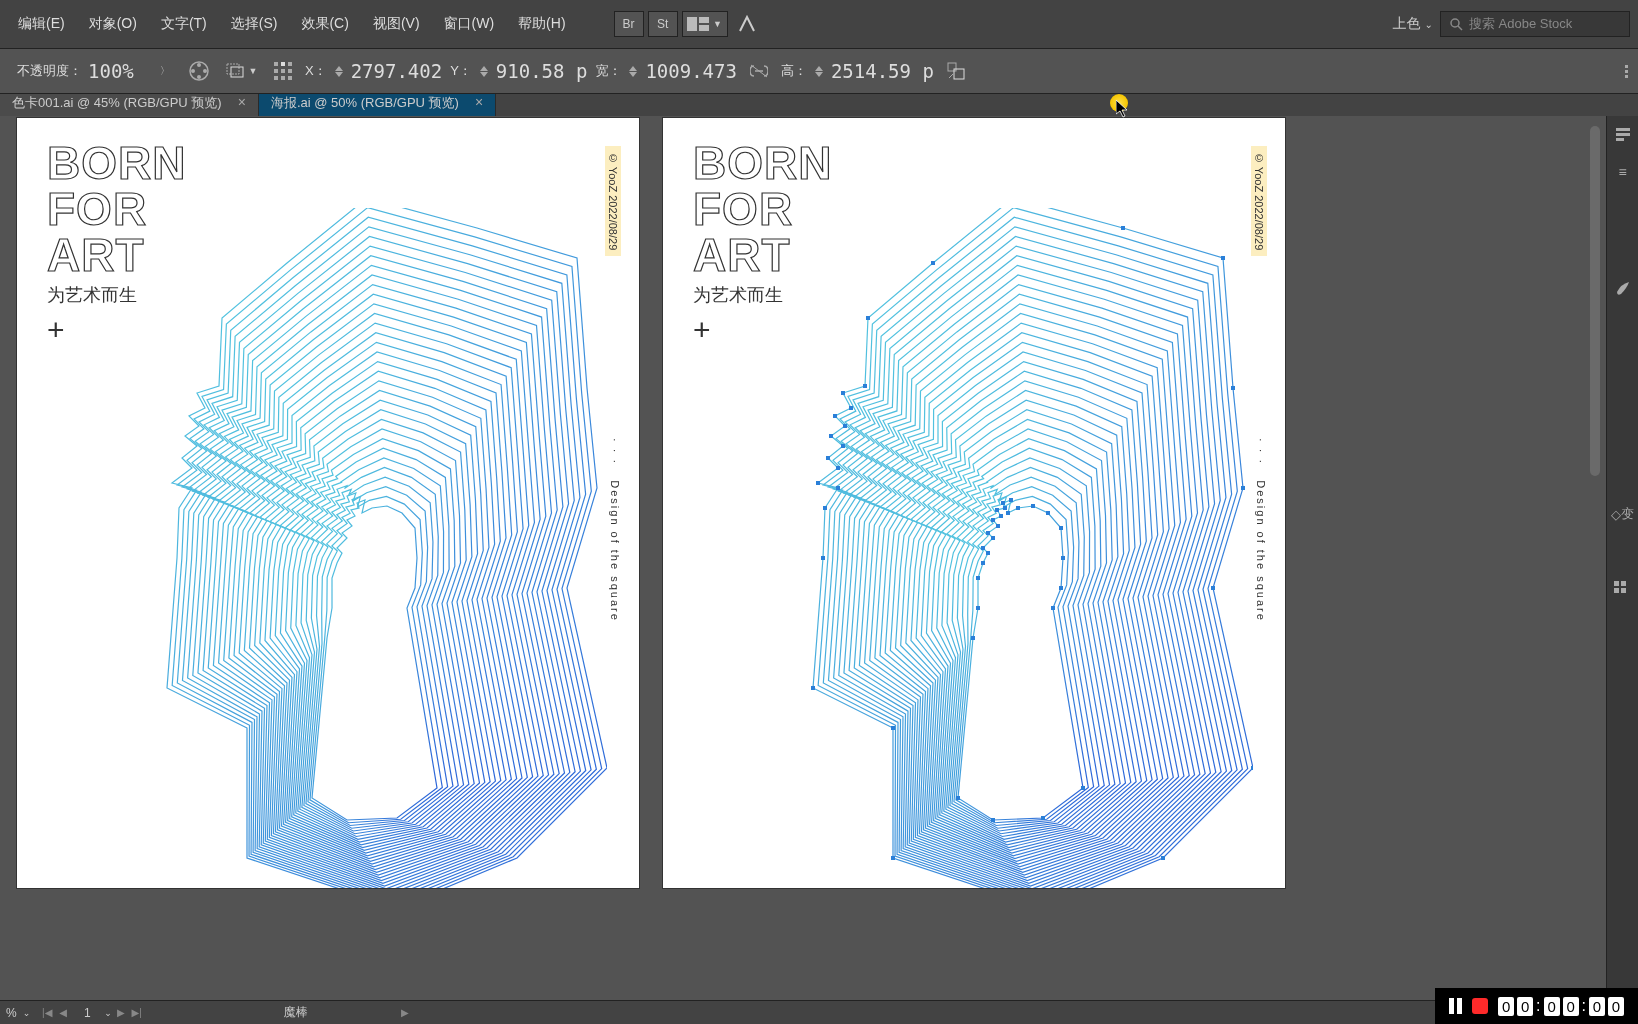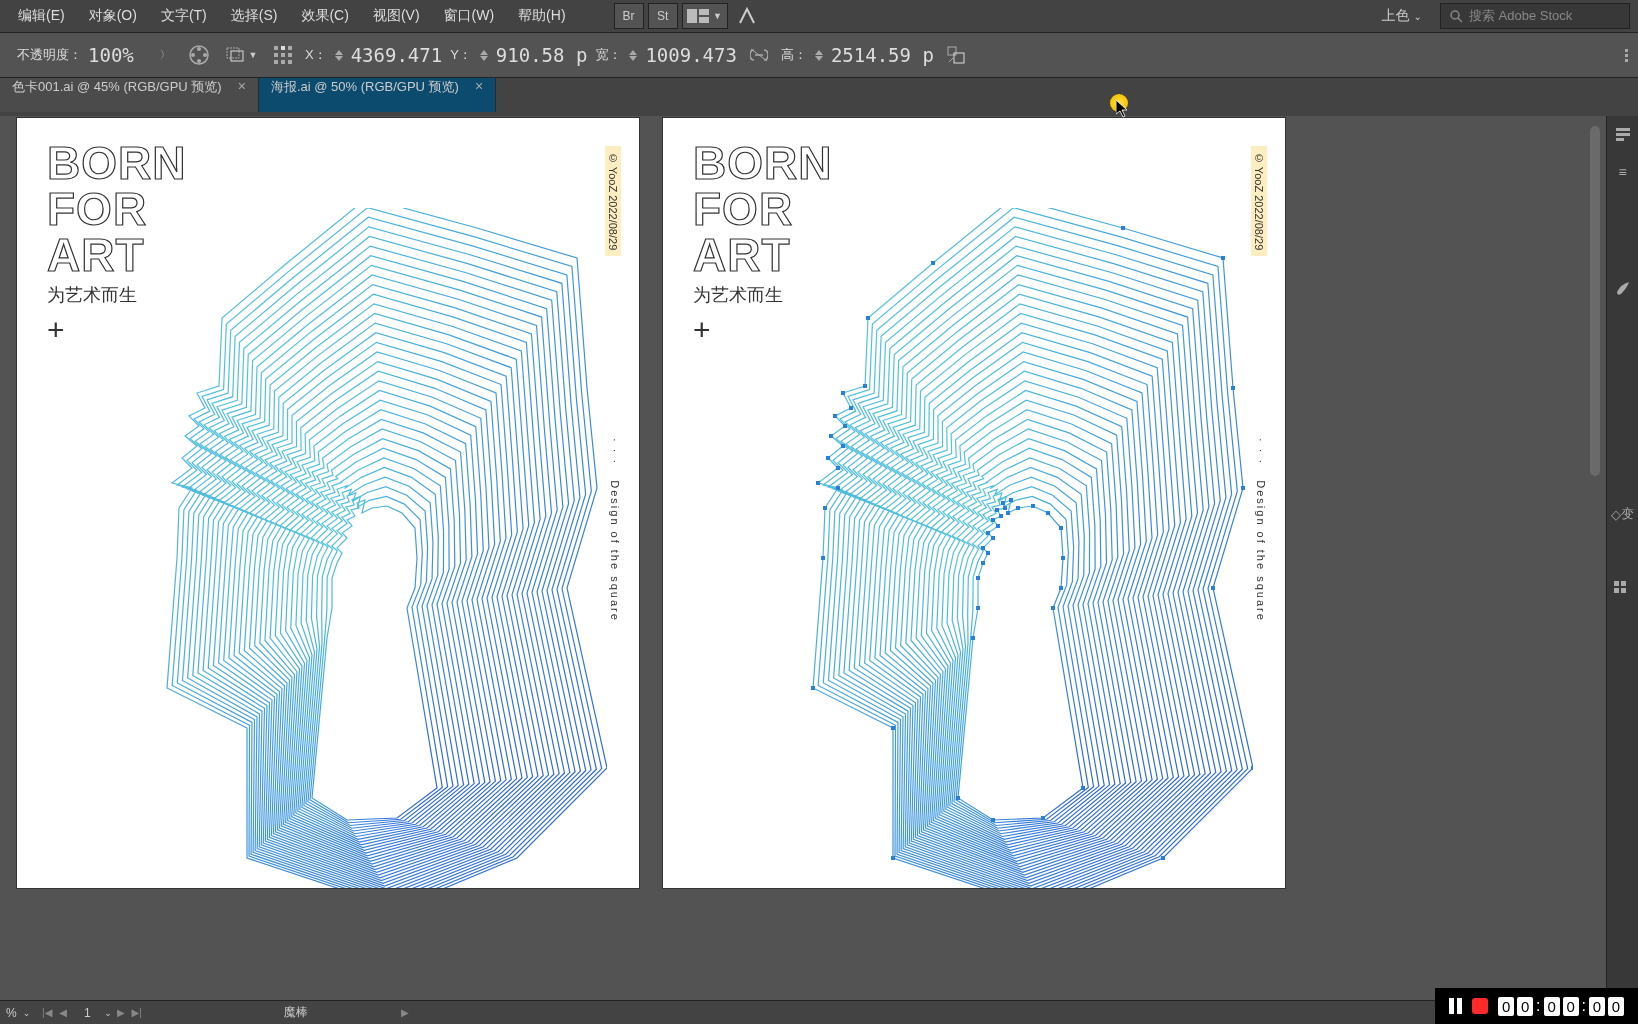--- a/index.html
+++ b/index.html
@@ -1,20 +1,20 @@
 <!DOCTYPE html>
 <html><head>
 <meta charset="utf-8">
 <style>
 * { margin: 0; padding: 0; box-sizing: border-box; font-family: "Microsoft YaHei", Arial, sans-serif; }
 body { background: #434343; color: #ccc; overflow: hidden; width: 1638px; height: 1024px; position: relative; }
 
-.menubar { height: 32px; display: flex; align-items: center; padding: 0 8px; background: #434343; gap: 4px; }
+.menubar { height: 48px; display: flex; align-items: center; padding: 0 8px; background: #434343; gap: 4px; }
 .menu-item { padding: 6px 10px; font-size: 14px; cursor: default; color: #ddd; }
-.menubar-right { margin-left: auto; display: flex; align-items: center; gap: 12px; }
+.menubar-right { margin-left: auto; display: flex; align-items: center; gap: 1px; }
 .ic-btn { width: 30px; height: 26px; display: flex; align-items: center; justify-content: center; background: #535353; border: 1px solid #222; font-size: 12px; color: #ccc; }
 .workspace-sel { display: flex; align-items: center; gap: 4px; padding: 0 6px; font-size: 14px; }
 .search-box { background: #383838; border: 1px solid #222; height: 26px; display: flex; align-items: center; padding: 0 8px; gap: 6px; color: #888; font-size: 13px; width: 190px; }
 
 .options-bar { height: 46px; background: #535353; border-top: 1px solid #222; border-bottom: 1px solid #222; display: flex; align-items: center; padding: 0 10px; gap: 8px; font-size: 13px; }
 .opt-label { color: #ddd; }
 .opt-input-wrap { display: flex; align-items: center; gap: 4px; }
 .spinner-btn { width: 16px; display: flex; flex-direction: column; align-items: center; }
 .spinner-btn div { width: 0; height: 0; border-left: 4px solid transparent; border-right: 4px solid transparent; }
 .spin-up { border-bottom: 5px solid #aaa; margin-bottom: 1px; }
@@ -140,21 +140,21 @@
         <rect x="9" y="16" width="4" height="4" fill="#aaa"></rect>
         <rect x="16" y="16" width="4" height="4" fill="#aaa"></rect>
     </svg>
   </div>
   <div class="opt-input-wrap">
     <span class="opt-label">X：</span>
     <div class="spinner-btn">
         <div class="spin-up"></div>
         <div class="spin-down"></div>
       </div>
-    <span class="opt-val">4369.471</span>
+    <span class="opt-val">2797.402</span>
   </div>
   <div class="opt-input-wrap">
     <span class="opt-label">Y：</span>
     <div class="spinner-btn">
         <div class="spin-up"></div>
         <div class="spin-down"></div>
       </div>
     <span class="opt-val">910.58 p</span>
   </div>
   <div class="opt-input-wrap">

